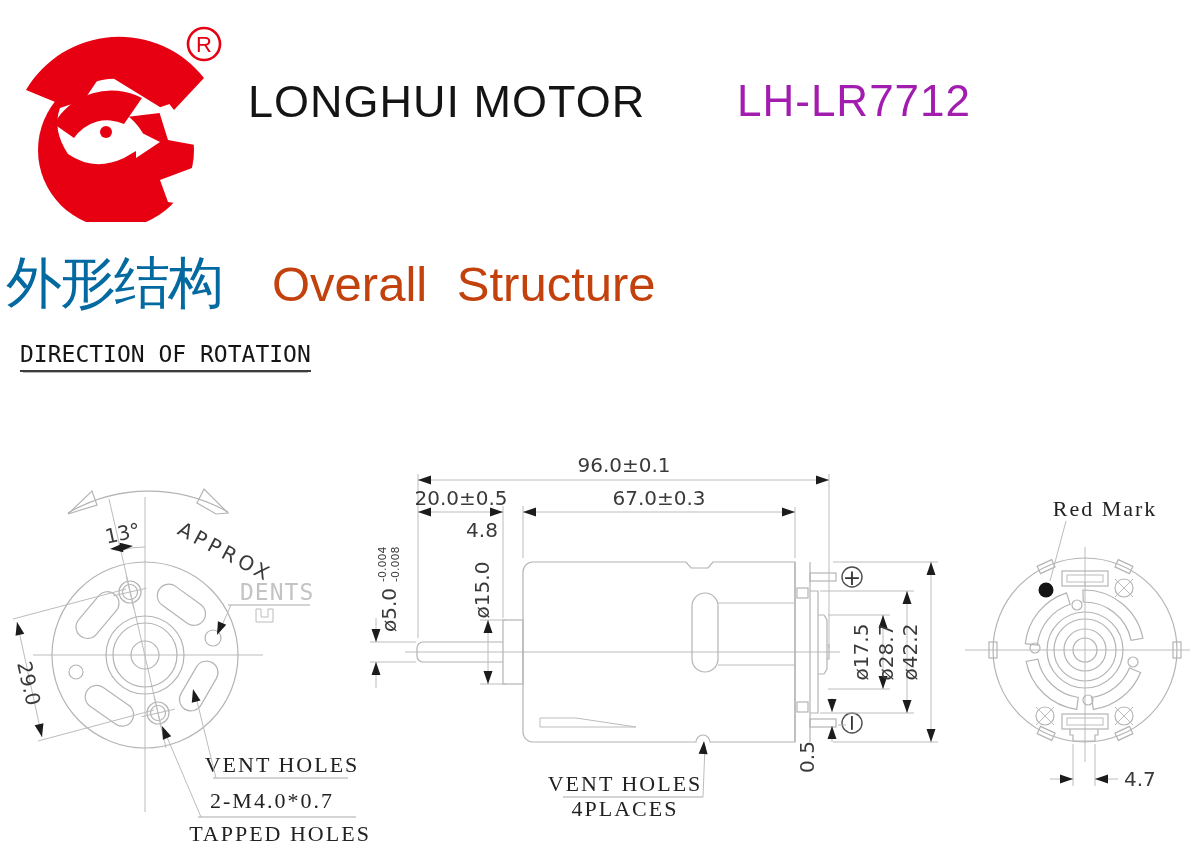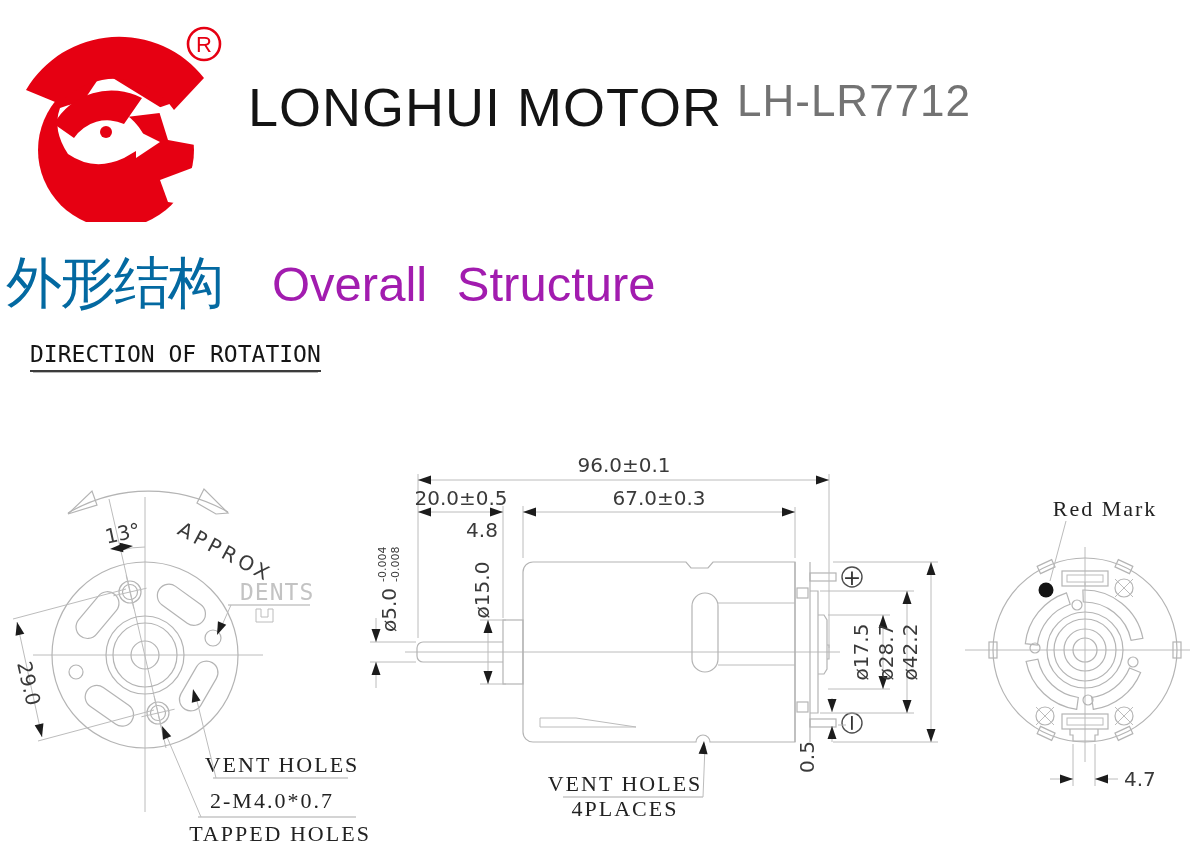--- a/index.html
+++ b/index.html
@@ -1,24 +1,24 @@
 <!DOCTYPE html>
 <html><head>
 <meta charset="utf-8">
 <style>
   html,body{margin:0;padding:0;background:#ffffff;}
   #page{position:relative;width:1200px;height:851px;background:#fff;overflow:hidden;
         font-family:"Liberation Sans",sans-serif;}
   .abs{position:absolute;}
-  #brand{left:248px;top:76px;font-size:54px;color:#141414;letter-spacing:1px;}
-  #model{left:737px;top:76px;font-size:44px;color:#737373;letter-spacing:1px;}
+  #brand{left:248px;top:76px;font-size:45px;color:#141414;letter-spacing:1px;}
+  #model{left:737px;top:76px;font-size:44px;color:#a21caf;letter-spacing:1px;}
   #title-cn{left:6px;top:246px;font-size:56px;color:#0369a1;
             font-family:"Liberation Serif","DejaVu Serif",serif;letter-spacing:-2px;}
-  #title-en{left:272px;top:256px;font-size:49px;color:#a21caf;word-spacing:16px;letter-spacing:0px;}
-  #rot-label{left:30px;top:341px;font-size:23px;color:#151515;
+  #title-en{left:272px;top:256px;font-size:49px;color:#c2410c;word-spacing:16px;letter-spacing:0px;}
+  #rot-label{left:20px;top:341px;font-size:23px;color:#151515;
              font-family:"DejaVu Sans Mono",monospace;letter-spacing:0px;
              border-bottom:2px solid #3c3c3c;padding-bottom:3px;
              box-shadow:0 4px 0 -3px #b9b9b9;}
   svg text{user-select:none;}
   .dim{font-family:"DejaVu Sans",sans-serif;font-size:20px;fill:#3a3a3a;}
   .dimsm{font-family:"DejaVu Sans",sans-serif;font-size:11px;fill:#3a3a3a;}
   .lbl{font-family:"Liberation Serif","DejaVu Serif",serif;font-size:22px;fill:#222;letter-spacing:2px;}
   .lightlbl{font-family:"DejaVu Sans Mono",monospace;font-size:23px;fill:#c3c3c3;letter-spacing:1px;}
   .gl{stroke:#b4b4b4;stroke-width:1.2;fill:none;}
   .gl2{stroke:#bcbcbc;stroke-width:1;fill:none;}

